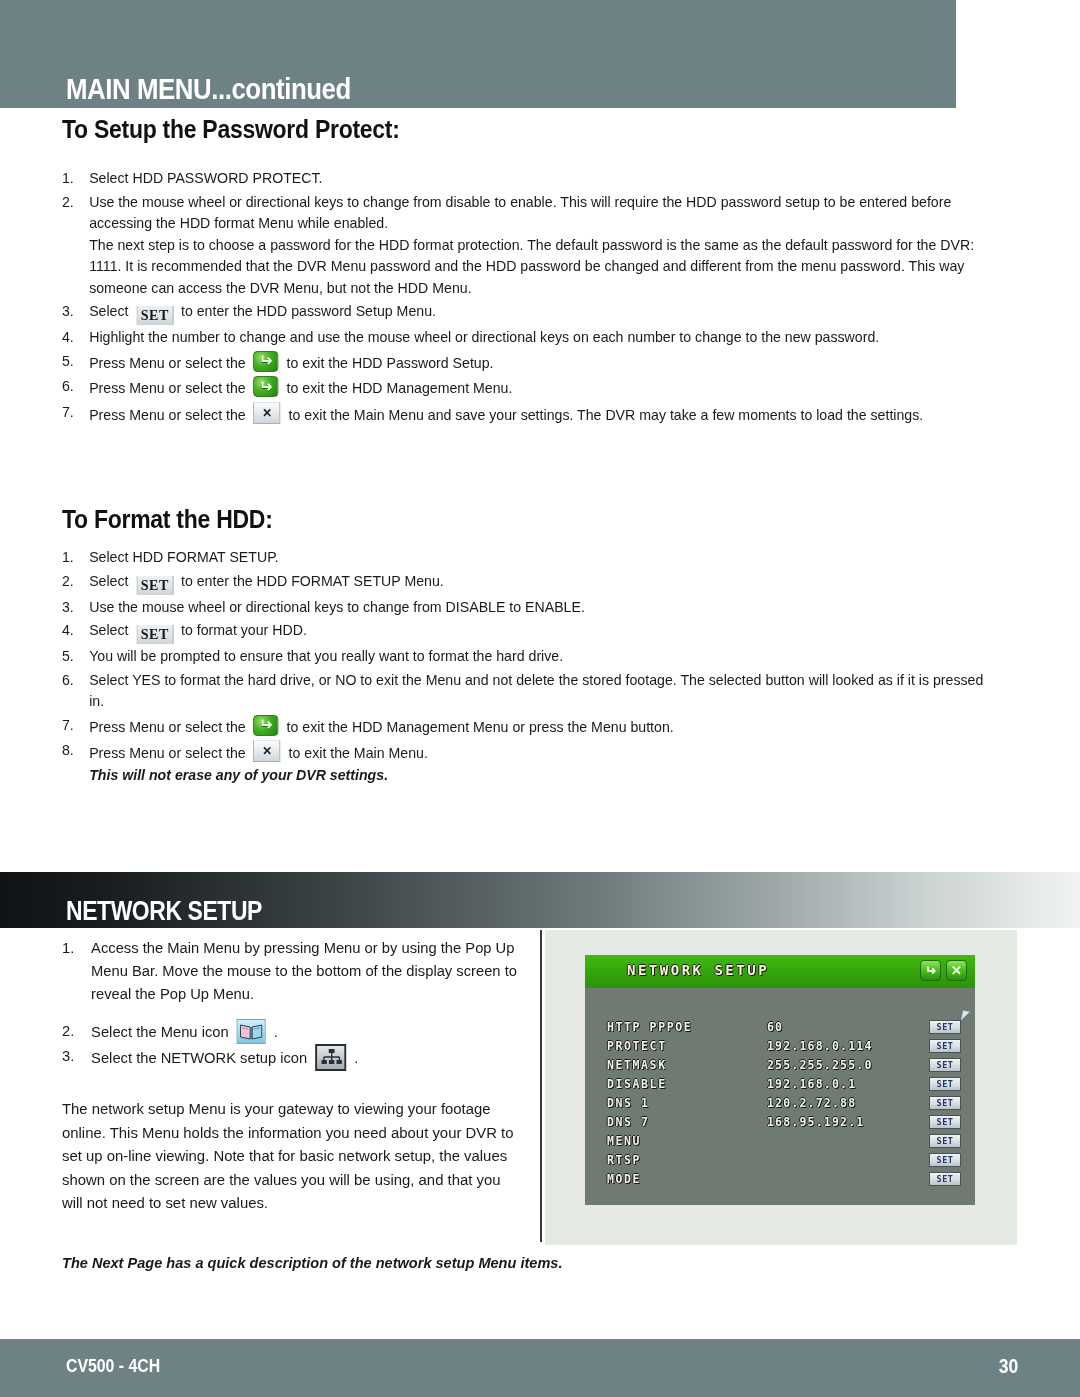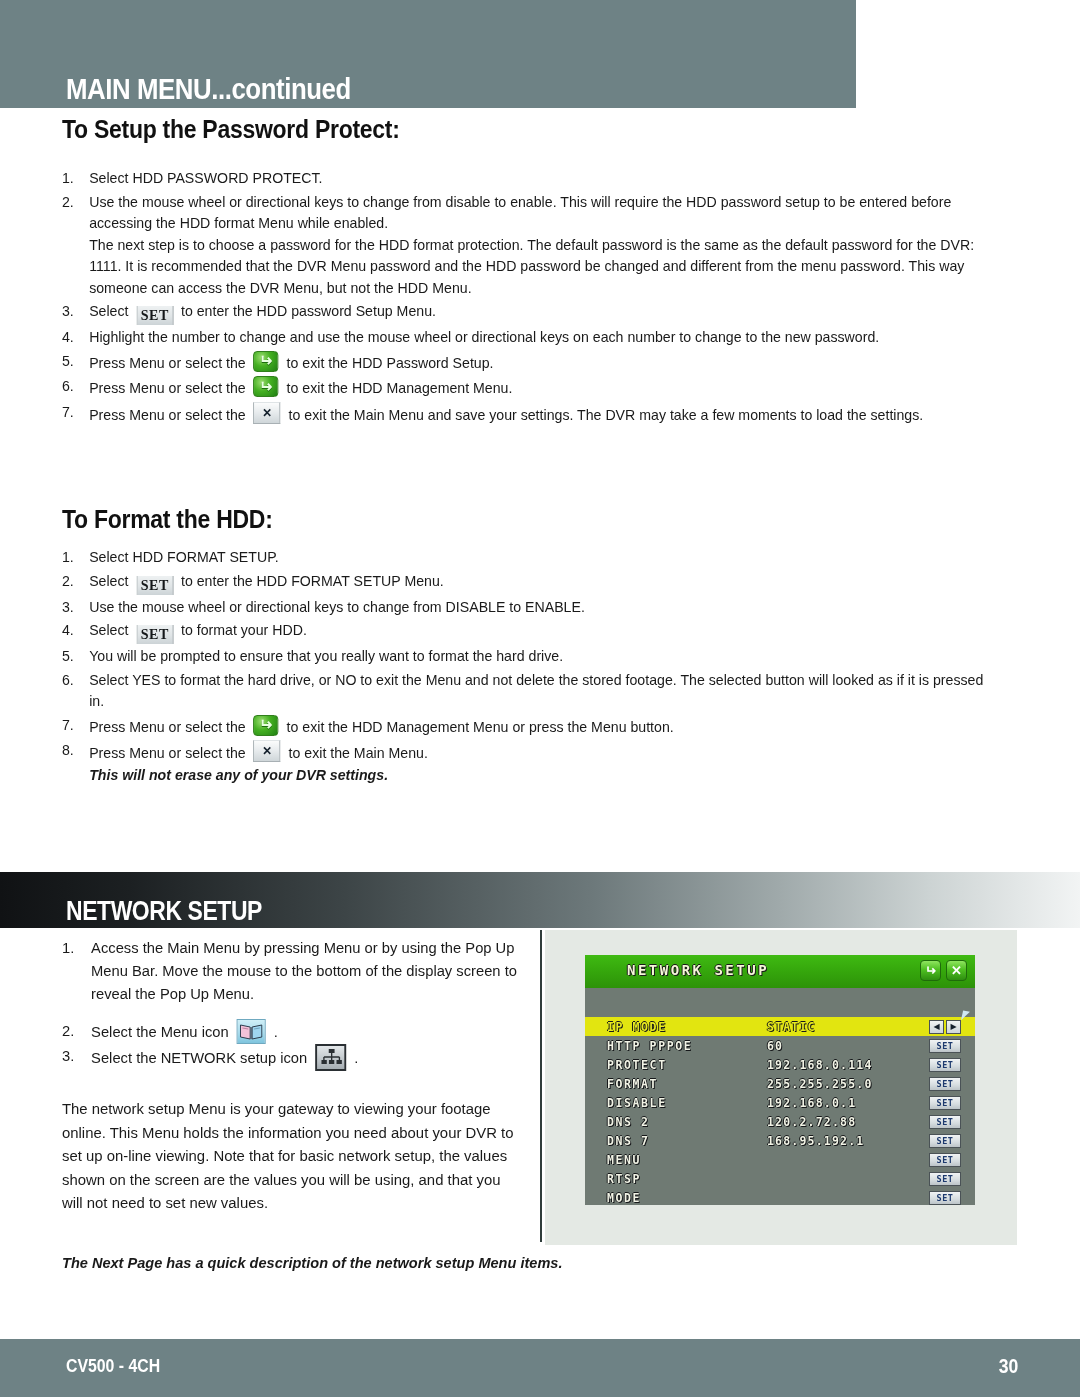--- a/index.html
+++ b/index.html
@@ -13,21 +13,21 @@
     position: relative;
     font-family: "Liberation Sans", sans-serif;
     color: #1a1a1a;
     overflow: hidden;
   }
 
   
   .header-band {
     position: absolute;
     left: 0; top: 0;
-    width: 856px; height: 108px;
+    width: 956px; height: 108px;
     background: #6e8285;
   }
   .header-title {
     position: absolute;
     left: 66px; bottom: 2px;
     font-size: 30px;
     font-weight: bold;
     color: #ffffff;
     letter-spacing: -0.5px;
     transform: scaleX(0.86);
@@ -536,55 +536,47 @@
           <span>↵</span>
         </div>
         <div class="dvr-tb-btn">
           <span>✕</span>
         </div>
       </div>
     </div>
 
     <div class="dvr-rows">
 
-      <div class="dvr-row sel">
-        <span class="dvr-label">IP MODE</span>
-        <span class="dvr-value">STATIC</span>
-        <span class="dvr-arrows">
-          <div>◀</div>
-          <div>▶</div>
-        </span>
-      </div>
 
       <div class="dvr-row">
         <span class="dvr-label">HTTP PPPOE</span>
         <span class="dvr-value">60</span>
         <span class="dvr-btn">SET</span>
       </div>
 
       <div class="dvr-row">
         <span class="dvr-label">PROTECT</span>
         <span class="dvr-value">192.168.0.114</span>
         <span class="dvr-btn">SET</span>
       </div>
 
       <div class="dvr-row">
-        <span class="dvr-label">FORMAT</span>
+        <span class="dvr-label">NETMASK</span>
         <span class="dvr-value">255.255.255.0</span>
         <span class="dvr-btn">SET</span>
       </div>
 
       <div class="dvr-row">
         <span class="dvr-label">DISABLE</span>
         <span class="dvr-value">192.168.0.1</span>
         <span class="dvr-btn">SET</span>
       </div>
 
       <div class="dvr-row">
-        <span class="dvr-label">DNS 2</span>
+        <span class="dvr-label">DNS 1</span>
         <span class="dvr-value">120.2.72.88</span>
         <span class="dvr-btn">SET</span>
       </div>
 
       <div class="dvr-row">
         <span class="dvr-label">DNS 7</span>
         <span class="dvr-value">168.95.192.1</span>
         <span class="dvr-btn">SET</span>
       </div>
 

